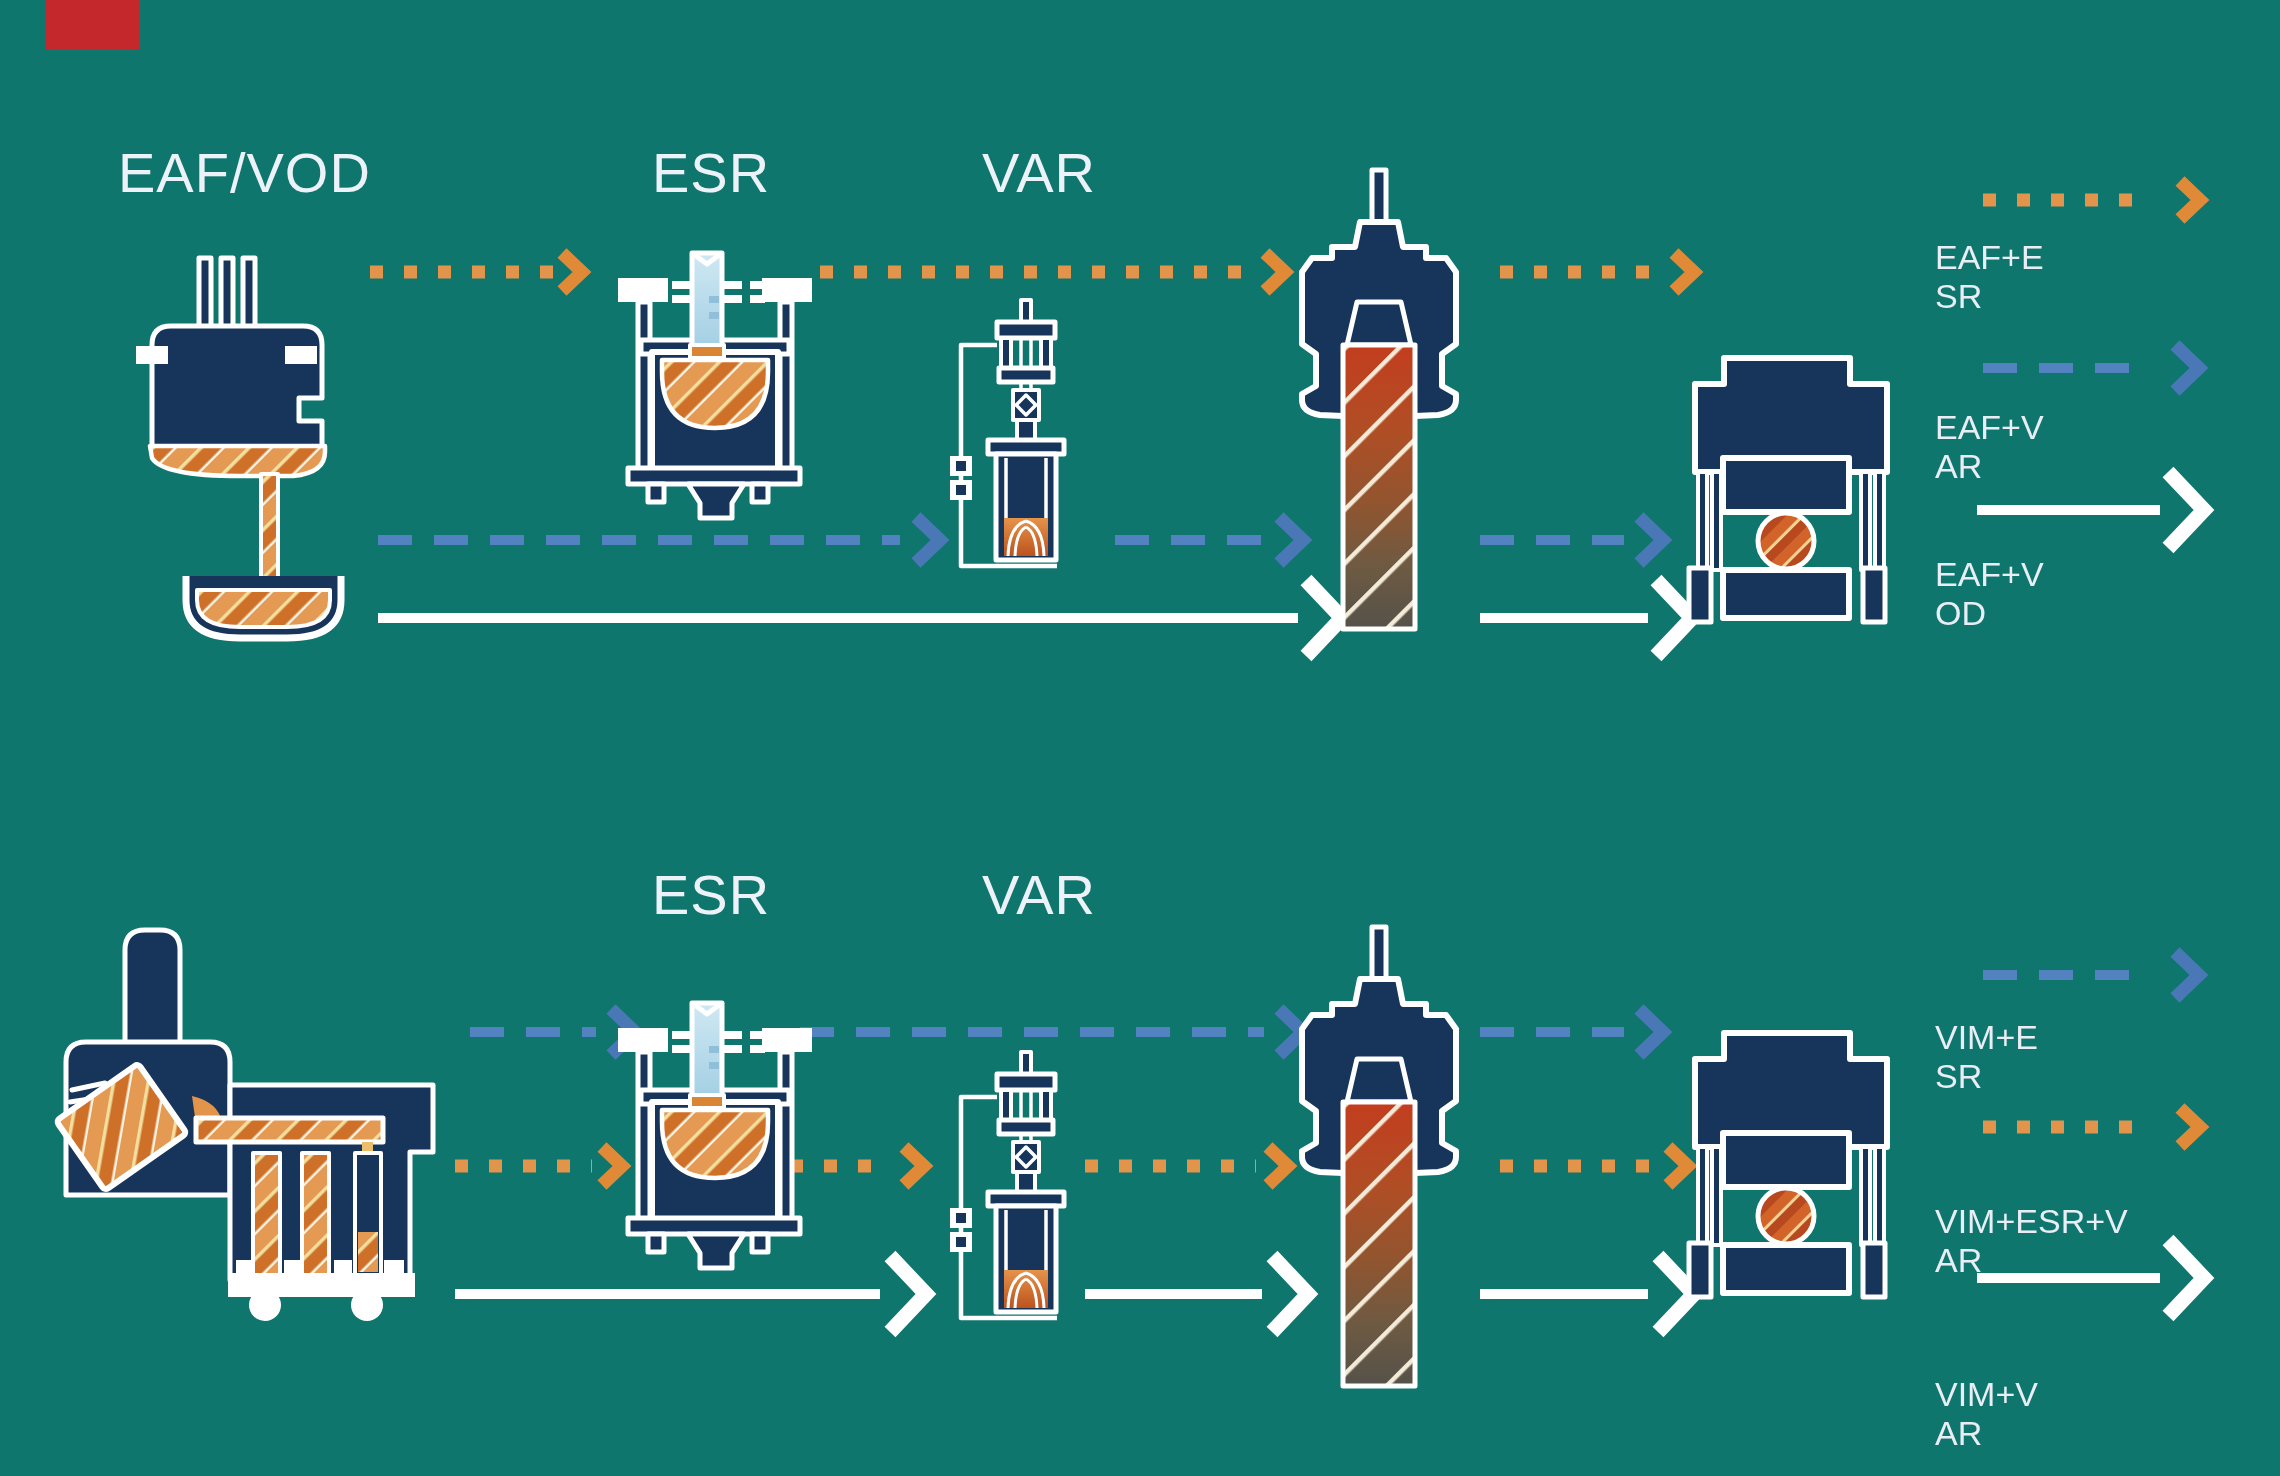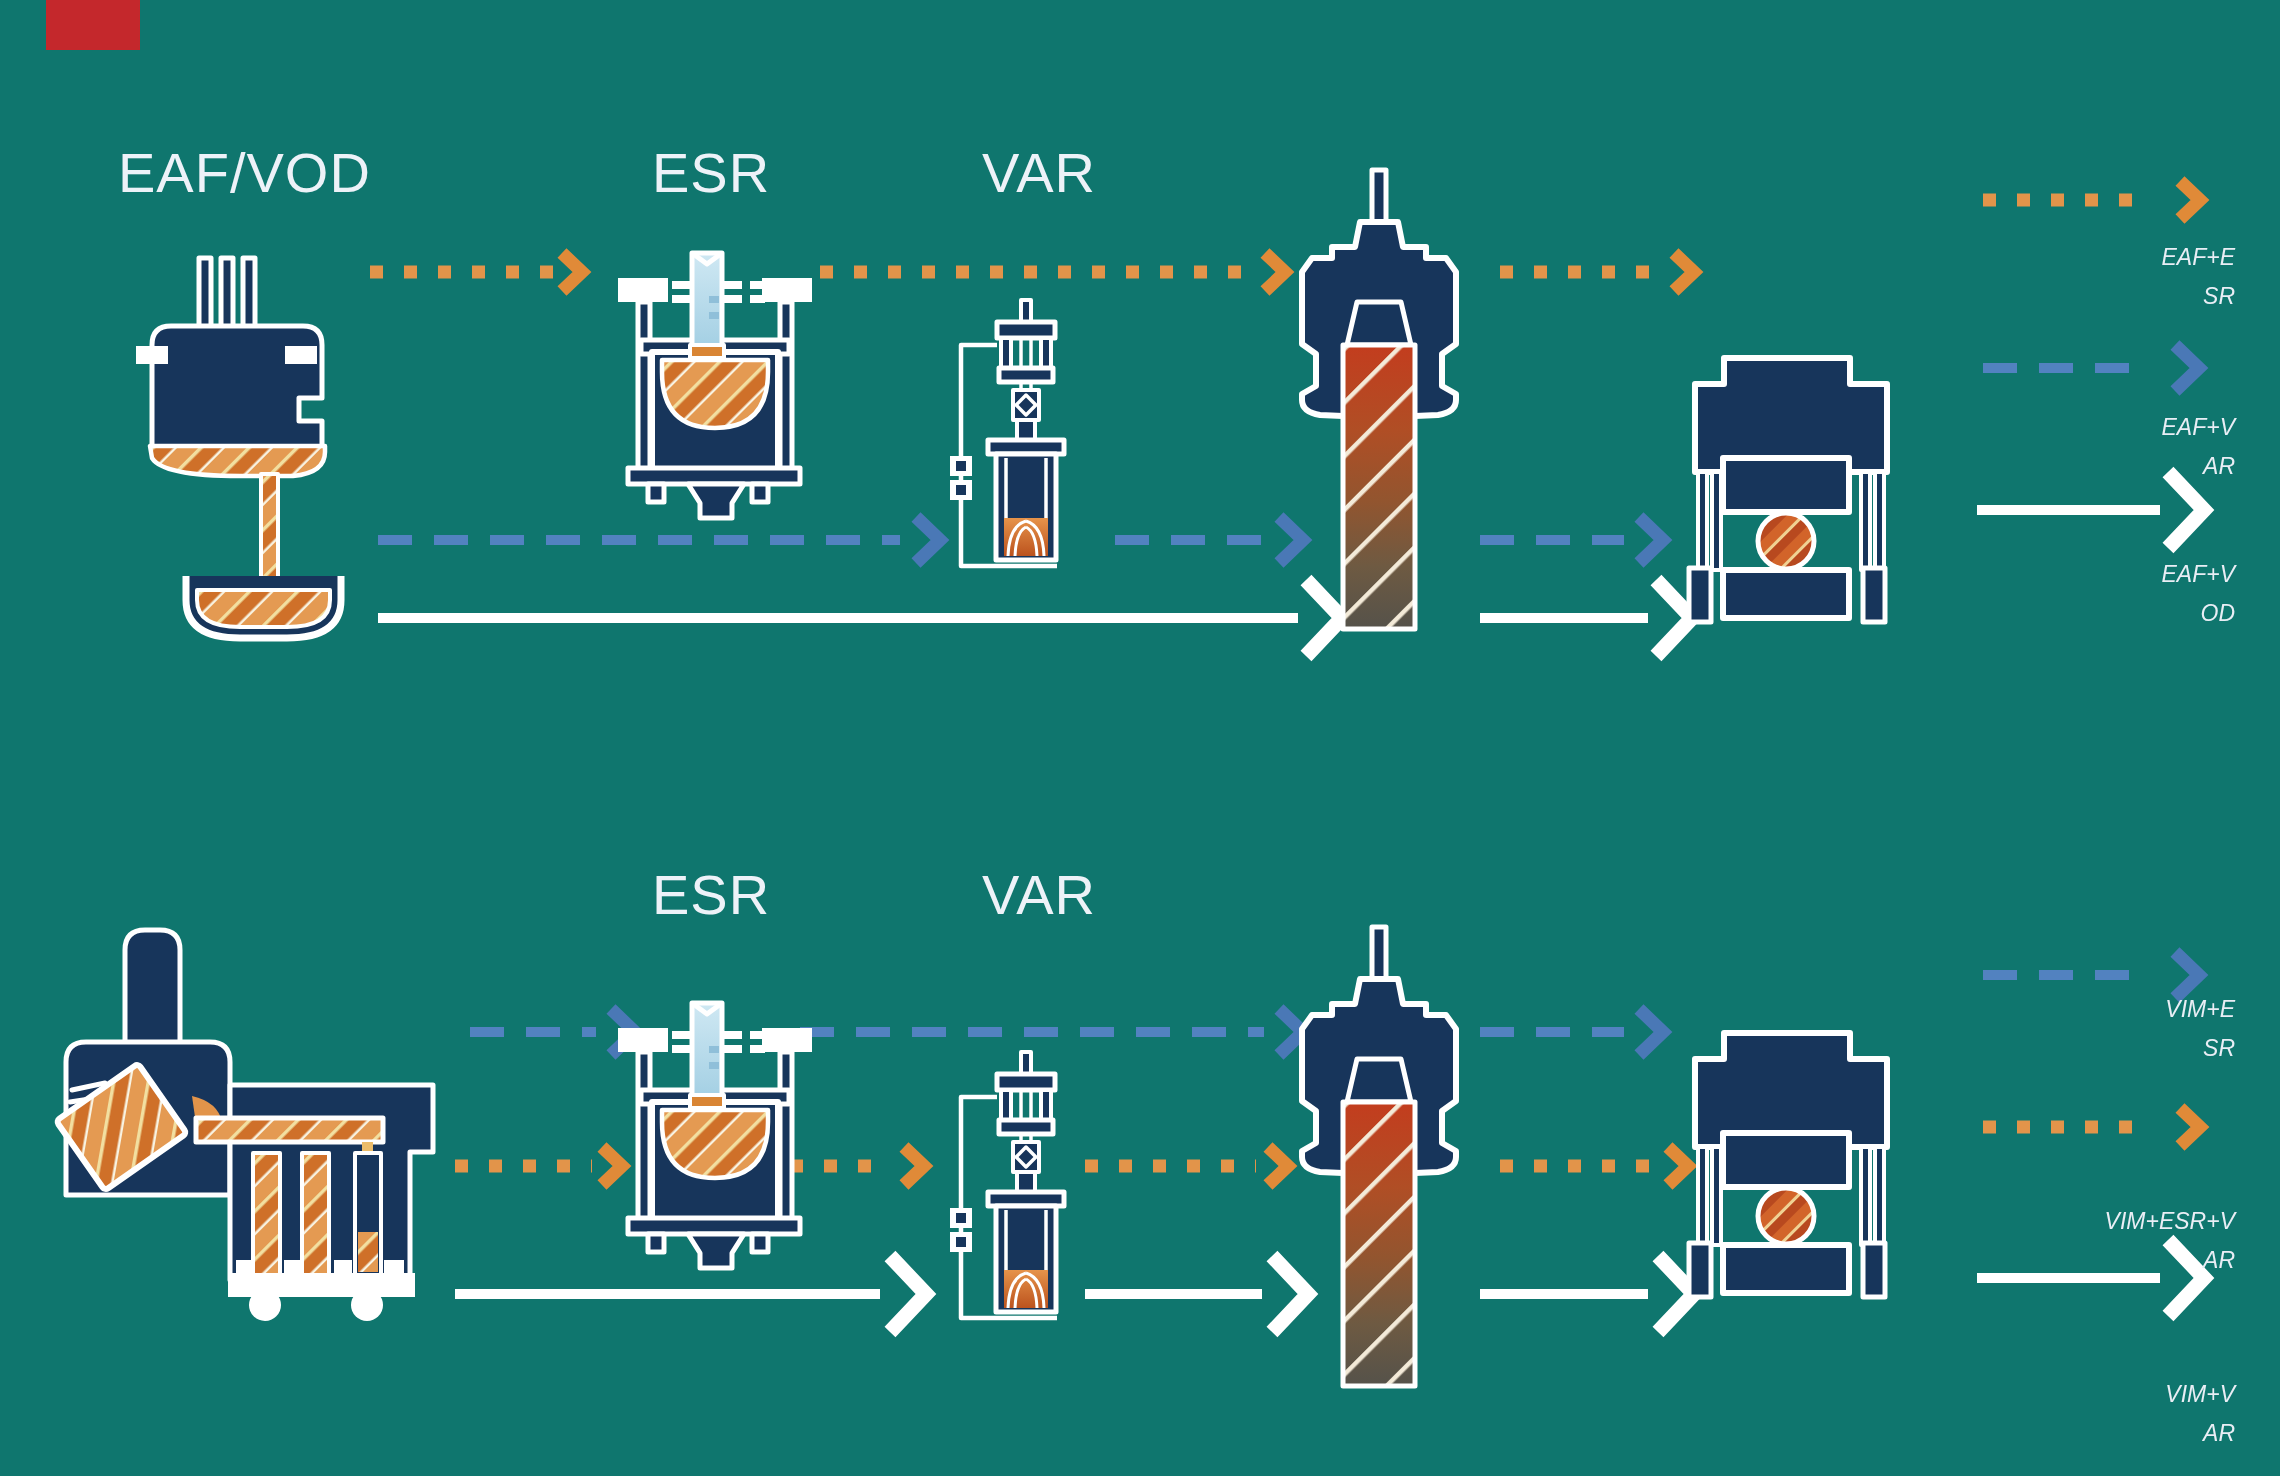--- a/index.html
+++ b/index.html
@@ -1,20 +1,20 @@
 <!DOCTYPE html>
 <html><head>
 <meta charset="utf-8">
 <style>
   html,body{margin:0;padding:0;background:#17355b;}
   #canvas{position:relative;width:2280px;height:1476px;background:#0f766e;
           font-family:"Liberation Sans",sans-serif;overflow:hidden;}
   .title{position:absolute;color:#edf2f8;font-size:56px;letter-spacing:1px;white-space:nowrap;}
-  .legend-label{position:absolute;color:#e9eef5;font-size:23px;line-height:39px;
-                text-align:right;width:300px;margin-left:-150px;font-style:italic;}
+  .legend-label{position:absolute;color:#e9eef5;font-size:34px;line-height:39px;
+                text-align:left;width:300px;margin-left:-150px;}
   .legend-label span{display:block;}
   svg{position:absolute;left:0;top:0;}
 </style>
 </head>
 <body>
 
 <div id="canvas">
 
 <svg width="2280" height="1476" viewBox="0 0 2280 1476">
   <defs>
@@ -278,21 +278,21 @@
   </div>
   <div class="legend-label" style="left:2085px;top:408px">
     <span>EAF+V</span>
     <span>AR</span>
   </div>
   <div class="legend-label" style="left:2085px;top:555px">
     <span>EAF+V</span>
     <span>OD</span>
   </div>
 
-  <div class="legend-label" style="left:2085px;top:990px">
+  <div class="legend-label" style="left:2085px;top:1018px">
     <span>VIM+E</span>
     <span>SR</span>
   </div>
   <div class="legend-label" style="left:2085px;top:1202px">
     <span>VIM+ESR+V</span>
     <span>AR</span>
   </div>
   <div class="legend-label" style="left:2085px;top:1375px">
     <span>VIM+V</span>
     <span>AR</span>

